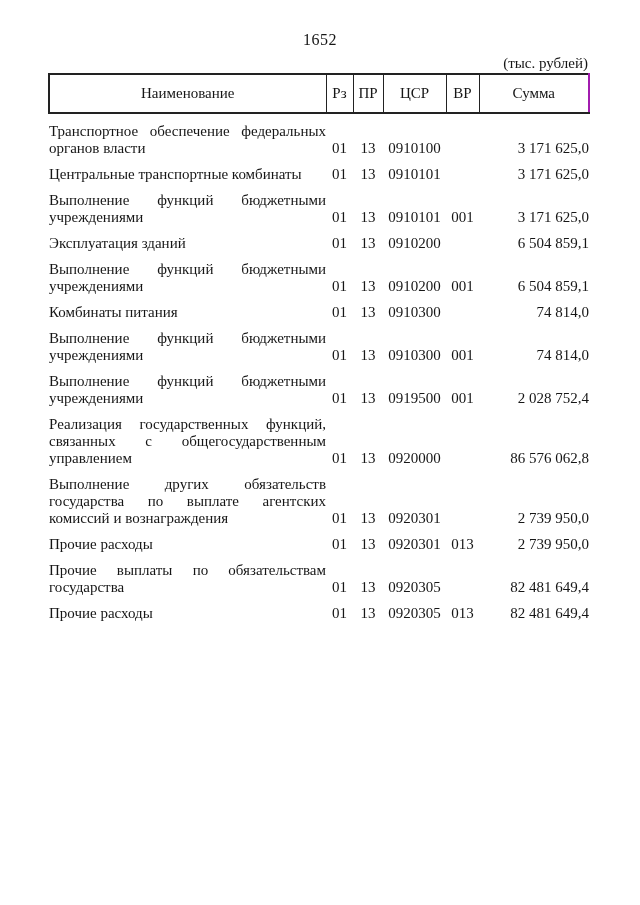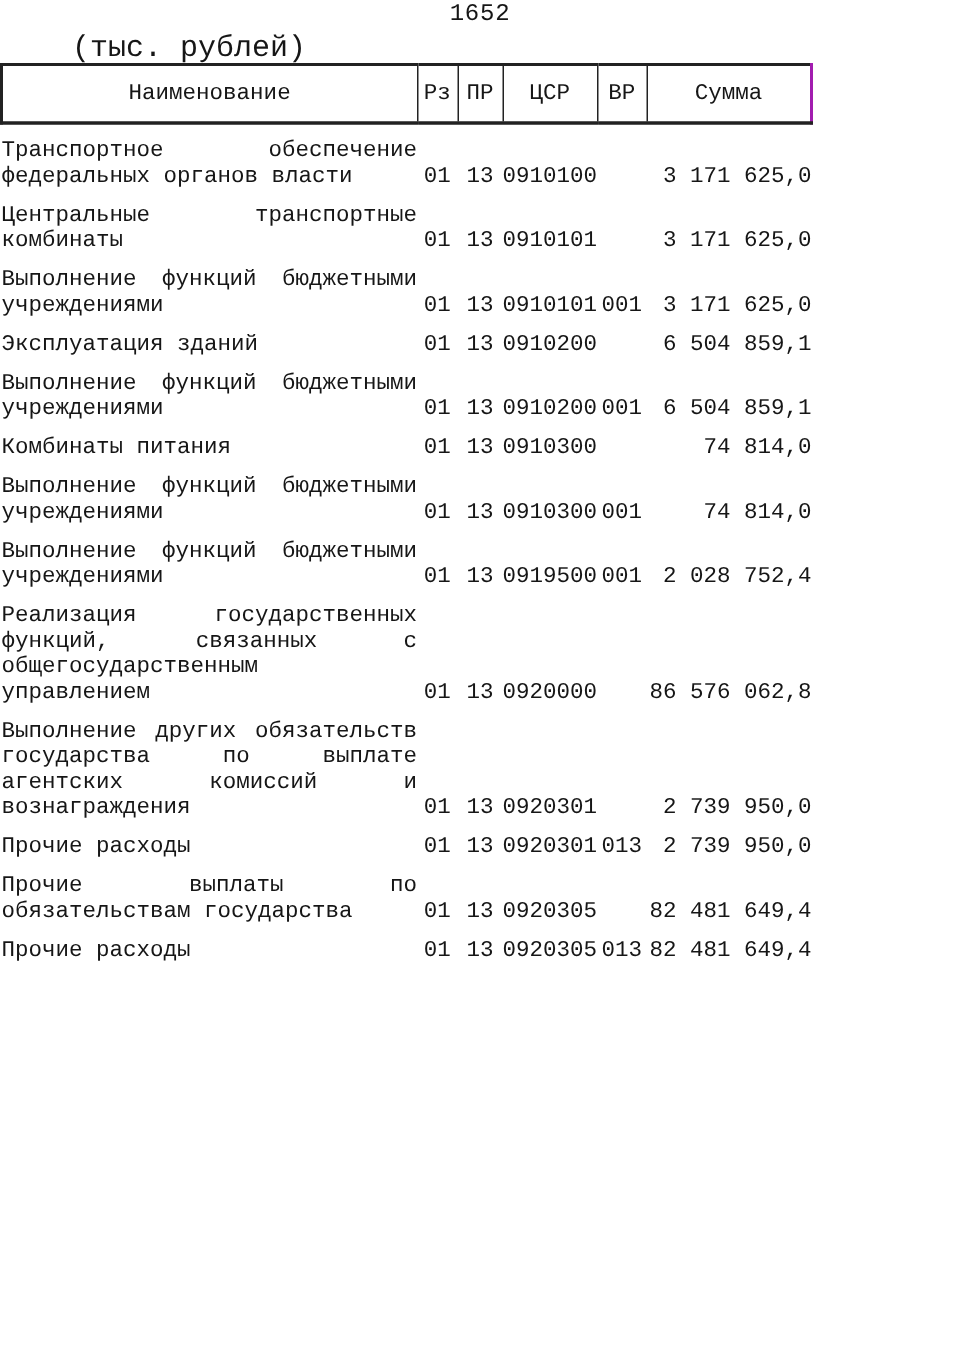--- a/index.html
+++ b/index.html
@@ -5,39 +5,42 @@
   html, body {
     margin: 0;
     padding: 0;
     background: #ffffff;
   }
   .page {
     position: relative;
     width: 640px;
     height: 905px;
     background: #ffffff;
-    font-family: Liberation Mono, monospace;
+    font-family: Liberation Serif, serif;
     color: #161616;
     box-sizing: border-box;
+    padding-top: 31px;
     overflow: hidden;
   }
   .page-number {
     text-align: center;
     font-size: 16px;
     line-height: 18px;
     letter-spacing: 0.5px;
   }
   .units-label {
     width: 540px;
     margin: 6px 0 1px 48px;
-    font-size: 20px;
+    text-align: right;
+    font-size: 15px;
     line-height: 17px;
   }
   table.budget {
     width: 540px;
+    margin-left: 48px;
     border-collapse: collapse;
     table-layout: fixed;
   }
   table.budget th {
     font-weight: normal;
     font-size: 15px;
     text-align: center;
     vertical-align: middle;
     height: 37px;
     border: 1px solid #222222;

